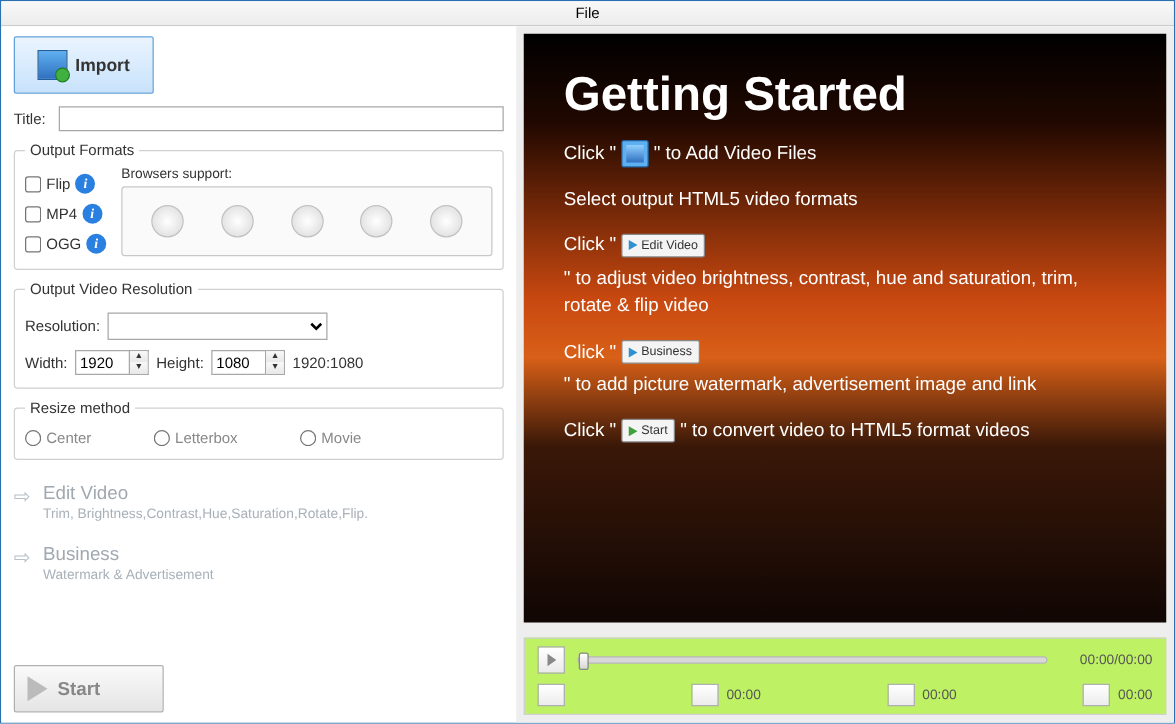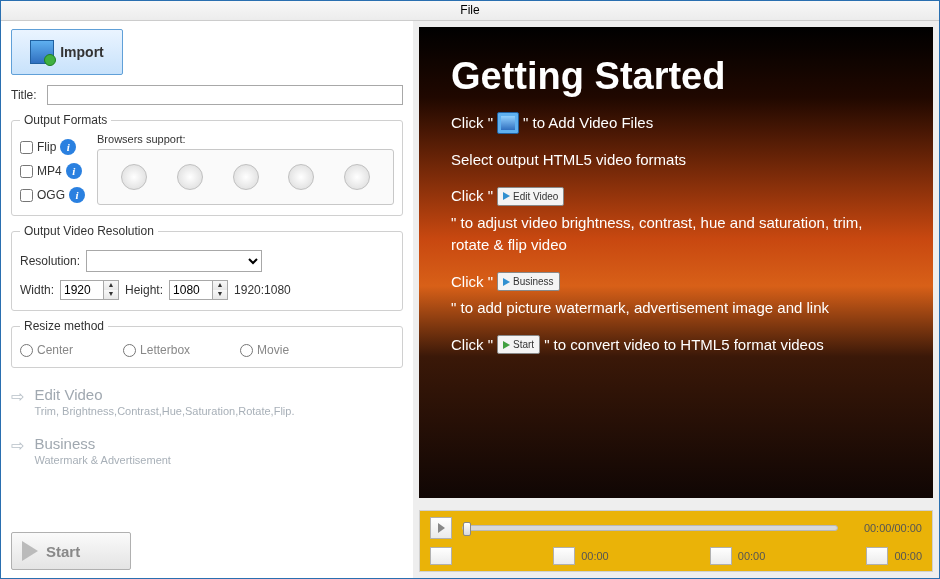--- a/index.html
+++ b/index.html
@@ -51,21 +51,21 @@
 .start-btn .tri { width: 0; height: 0; border-left: 16px solid #bbb; border-top: 10px solid transparent; border-bottom: 10px solid transparent; }
 .rightpanel { flex: 1; background: #eee; display: flex; flex-direction: column; padding: 6px; }
 .preview { flex: 1; background: linear-gradient(#000 0%, #200800 15%, #c84810 45%, #d86018 55%, #3a1808 70%, #100604 100%); color: #fff; padding: 28px 32px; font-family: "Segoe UI", sans-serif; position: relative; }
 .preview h1 { font-size: 38px; font-weight: 600; }
 .preview .line { font-size: 15px; margin: 14px 0; display: flex; flex-wrap: wrap; align-items: center; gap: 4px; line-height: 1.5; }
 .preview .chip { display: inline-flex; align-items: center; gap: 3px; background: #f4f4f4; border: 1px solid #888; padding: 1px 5px; font-size: 10px; color: #333; border-radius: 2px; }
 .preview .chip .ca { width: 0; height: 0; border-left: 7px solid #3090d0; border-top: 4px solid transparent; border-bottom: 4px solid transparent; }
 .preview .chip.green .ca { border-left-color: #40a040; }
 .preview .chip.imp { padding: 3px; background: #5fb0f0; border: 1px solid #2060a0; }
 .preview .chip.imp .sq { width: 14px; height: 14px; background: linear-gradient(#90d0ff,#3070c0); }
-.pcontrols { background: #eab308; border: 1px solid #d0d0d0; margin-top: 12px; padding: 6px 10px; }
+.pcontrols { background: #bef264; border: 1px solid #d0d0d0; margin-top: 12px; padding: 6px 10px; }
 .pc1 { display: flex; align-items: center; gap: 10px; }
 .pbtn { width: 22px; height: 22px; border: 1px solid #b0b0b0; background: linear-gradient(#fff,#eaeaea); display: flex; align-items: center; justify-content: center; }
 .pbtn .pt { width: 0; height: 0; border-left: 7px solid #888; border-top: 5px solid transparent; border-bottom: 5px solid transparent; }
 .slider { flex: 1; height: 6px; background: #d8d8d8; border: 1px solid #b8b8b8; border-radius: 3px; position: relative; }
 .slider .thumb { position: absolute; left: 0; top: -4px; width: 8px; height: 14px; background: linear-gradient(#fff,#d8d8d8); border: 1px solid #888; border-radius: 2px; }
 .tc { font-size: 11px; color: #555; min-width: 74px; text-align: right; }
 .pc2 { display: flex; align-items: flex-end; gap: 22px; margin-top: 8px; font-size: 11px; color: #555; }
 .pc2 .tool { width: 22px; height: 18px; border: 1px solid #b0b0b0; background: linear-gradient(#fff,#ececec); display: inline-block; }
 .pc2 .pair { display: flex; align-items: center; gap: 6px; }
 </style>

